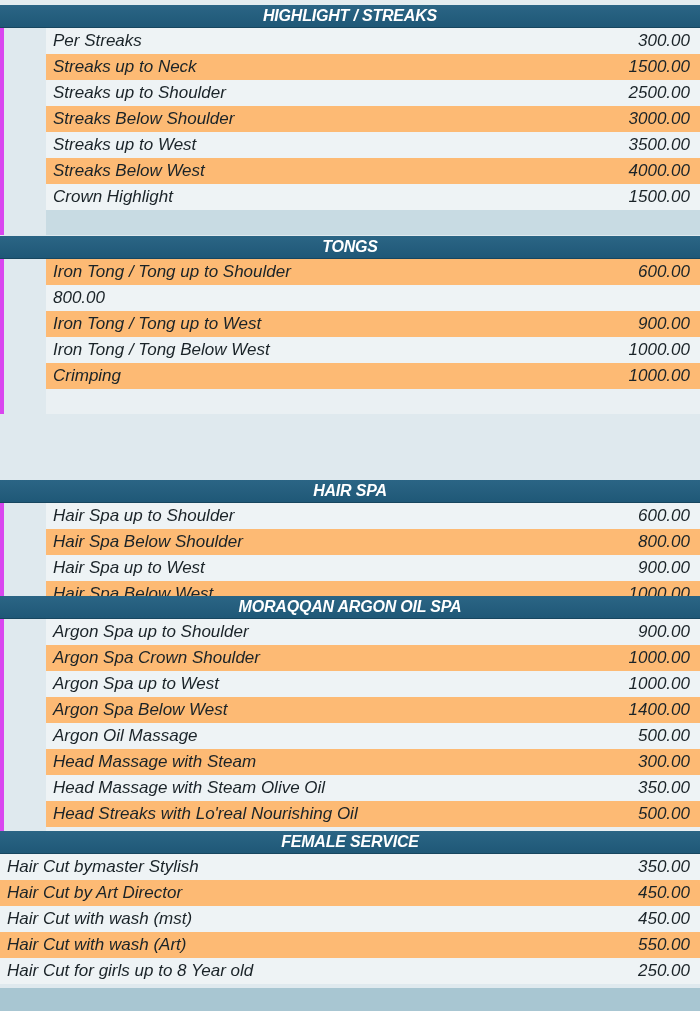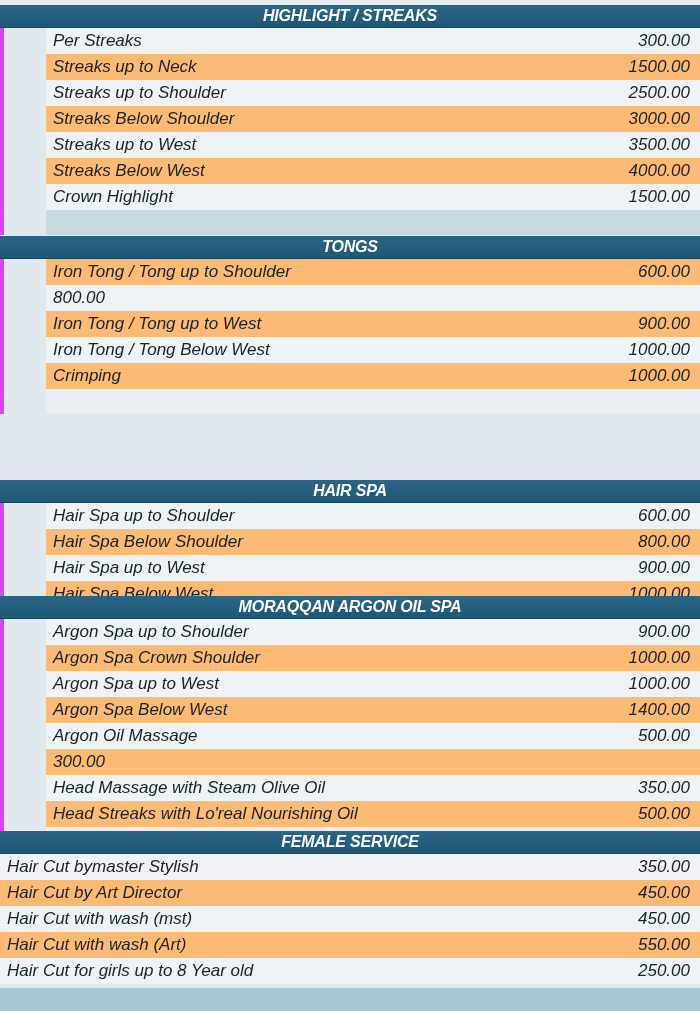--- a/index.html
+++ b/index.html
@@ -149,20 +149,21 @@
       </div>
     <div class="row dark">
         <span>Argon Spa Below West</span>
         <span class="price">1400.00</span>
       </div>
     <div class="row light">
         <span>Argon Oil Massage</span>
         <span class="price">500.00</span>
       </div>
     <div class="row dark">
+        <span>Head Massage with Steam</span>
         <span class="price">300.00</span>
       </div>
     <div class="row light">
         <span>Head Massage with Steam Olive Oil</span>
         <span class="price">350.00</span>
       </div>
     <div class="row dark">
         <span>Head Streaks with Lo'real Nourishing Oil</span>
         <span class="price">500.00</span>
       </div>

